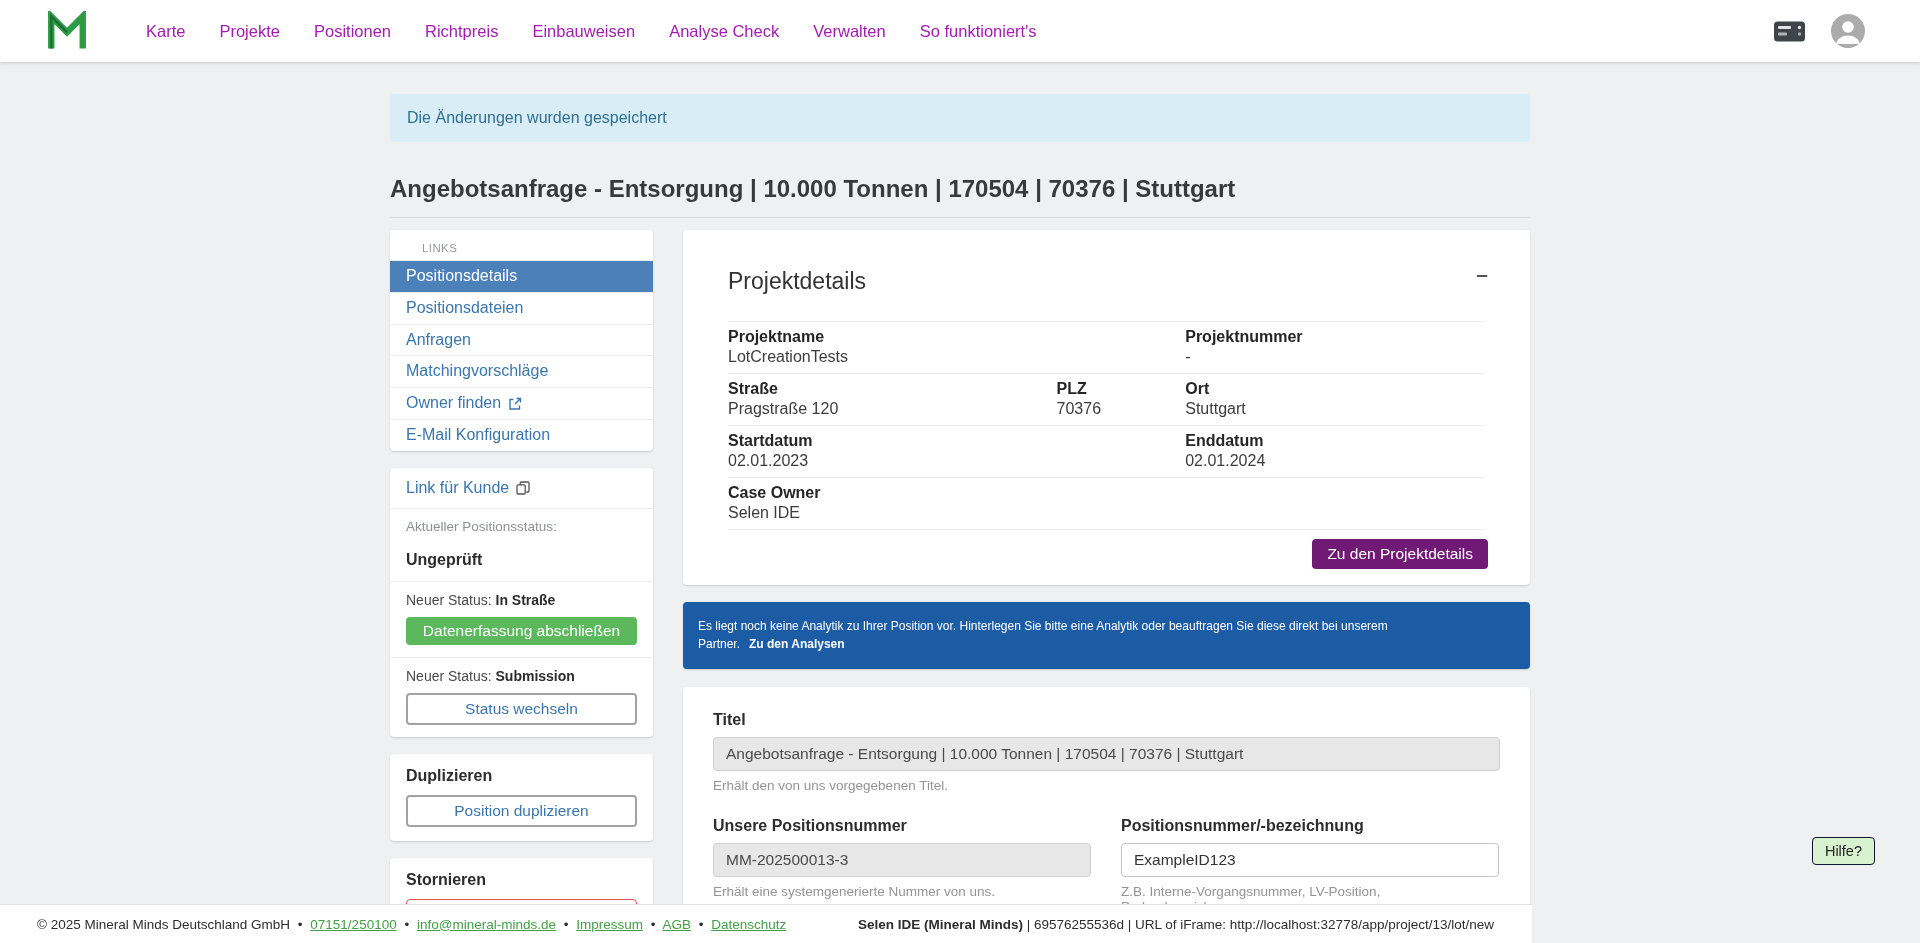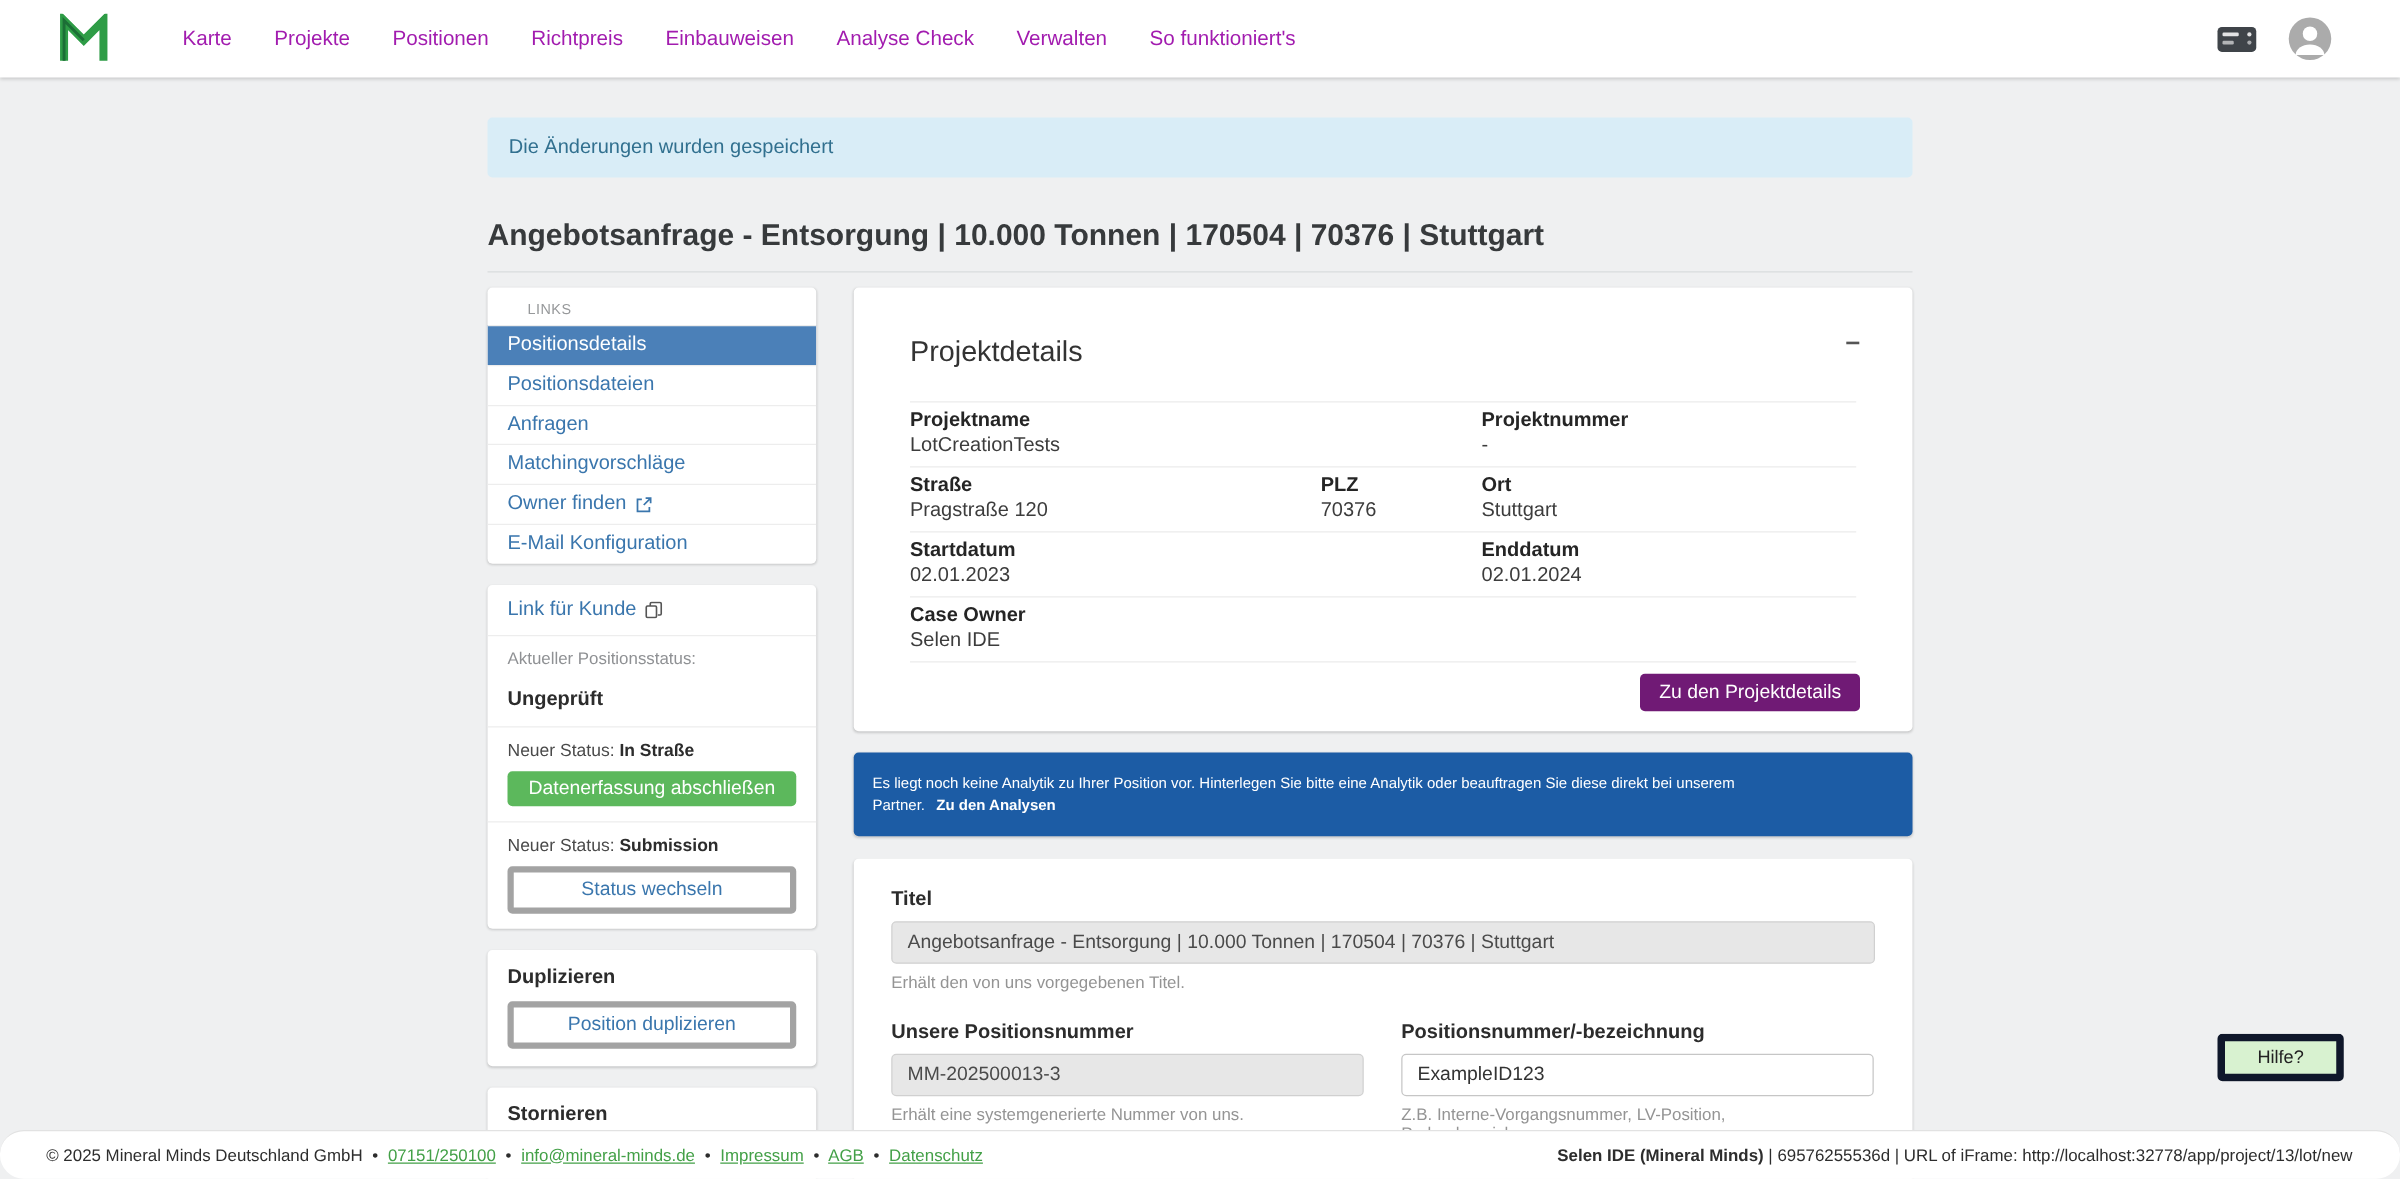--- a/index.html
+++ b/index.html
@@ -40,21 +40,21 @@
   .section:first-child { border-top:none; }
   .link-kunde { display:flex; align-items:center; gap:7px; color:#3a76ad; font-size:16px;
                 padding:11px 16px; cursor:pointer; }
   .small-label { font-size:13.5px; color:#8f9194; }
   .status-value { font-size:16px; font-weight:700; color:#2c2c2c; margin-top:17px; }
   .new-status { font-size:14px; color:#4a4a4a; }
   .new-status b { color:#2c2c2c; }
   .btn-green { display:block; width:100%; margin-top:9px; background:#5cb85c; color:#fff;
                border:none; border-radius:4px; padding:5px 8px; font-size:15.5px; cursor:pointer; }
   .btn-outline-blue { display:block; width:100%; margin-top:9px; background:#fff; color:#3a76ad;
-               border:5px solid #a3a3a3; border-radius:4px; padding:5px 8px; font-size:15.5px; cursor:pointer; }
+               border:2px solid #a3a3a3; border-radius:4px; padding:5px 8px; font-size:15.5px; cursor:pointer; }
   .btn-outline-red { display:block; width:100%; background:#fff; color:#d9534f;
                border:1px solid #d9534f; border-radius:4px; padding:5px 8px; font-size:15.5px; cursor:pointer; }
   .card-title { font-size:16px; font-weight:700; color:#2c2c2c; padding:13px 16px 2px; }
   .card-btn-wrap { padding:8px 16px 14px; }
   .caret { display:inline-block; width:0; height:0; border-left:5px solid transparent;
            border-right:5px solid transparent; border-top:5px solid #d9534f; margin-left:6px;
            vertical-align:middle; }
 
   
   .pc-head { position:relative; padding:38px 45px 26px; }
@@ -85,26 +85,26 @@
   .form-control { width:100%; height:34px; border:1px solid #c6c6c6; border-radius:4px;
                   padding:4px 12px; font-size:15.5px; color:#333; background:#fff;
                   font-family:"Liberation Sans", sans-serif; }
   .form-control:disabled { background:#e7e7e7; color:#4a4a4a; border-color:#d0d0d0; }
   .help { font-size:13.5px; color:#949494; margin-top:7px; }
   .form-row2 { display:flex; gap:30px; margin-top:24px; }
   .form-col { width:378px; flex:none; }
 
   
   .help-btn { position:fixed; right:45px; bottom:78px; z-index:30; background:#d8f2d0;
-              border:6px solid #0f172a; color:#222; font-size:14.5px; padding:5px 26px;
+              border:1px solid #0f172a; color:#222; font-size:14.5px; padding:5px 12px;
               border-radius:4px; cursor:pointer; }
-  .footer { position:fixed; left:0; bottom:0; width:1920px; height:39px; background:#fff;
+  .footer { position:fixed; left:0; bottom:0; width:1532px; height:39px; background:#fff;
             border-top:1px solid #e2e2e2; display:flex; align-items:center;
             justify-content:space-between; padding:0 38px 0 37px; font-size:13.5px;
-            color:#2d2d2d; z-index:20;border-radius:19px; }
+            color:#2d2d2d; z-index:20; }
   .footer a { color:#43a047; text-decoration:underline; cursor:pointer; }
   .footer .sep { margin:0 4px; }
 </style>
 </head>
 <body>
 
 <nav class="navbar">
   <div class="brand">
     <svg width="42" height="40" viewBox="0 0 36 34">
       <path d="M4.5 32 V4.5 L18 18 L31.5 4.5 V32" fill="none" stroke="#2e9c46" stroke-width="5.5"></path>

